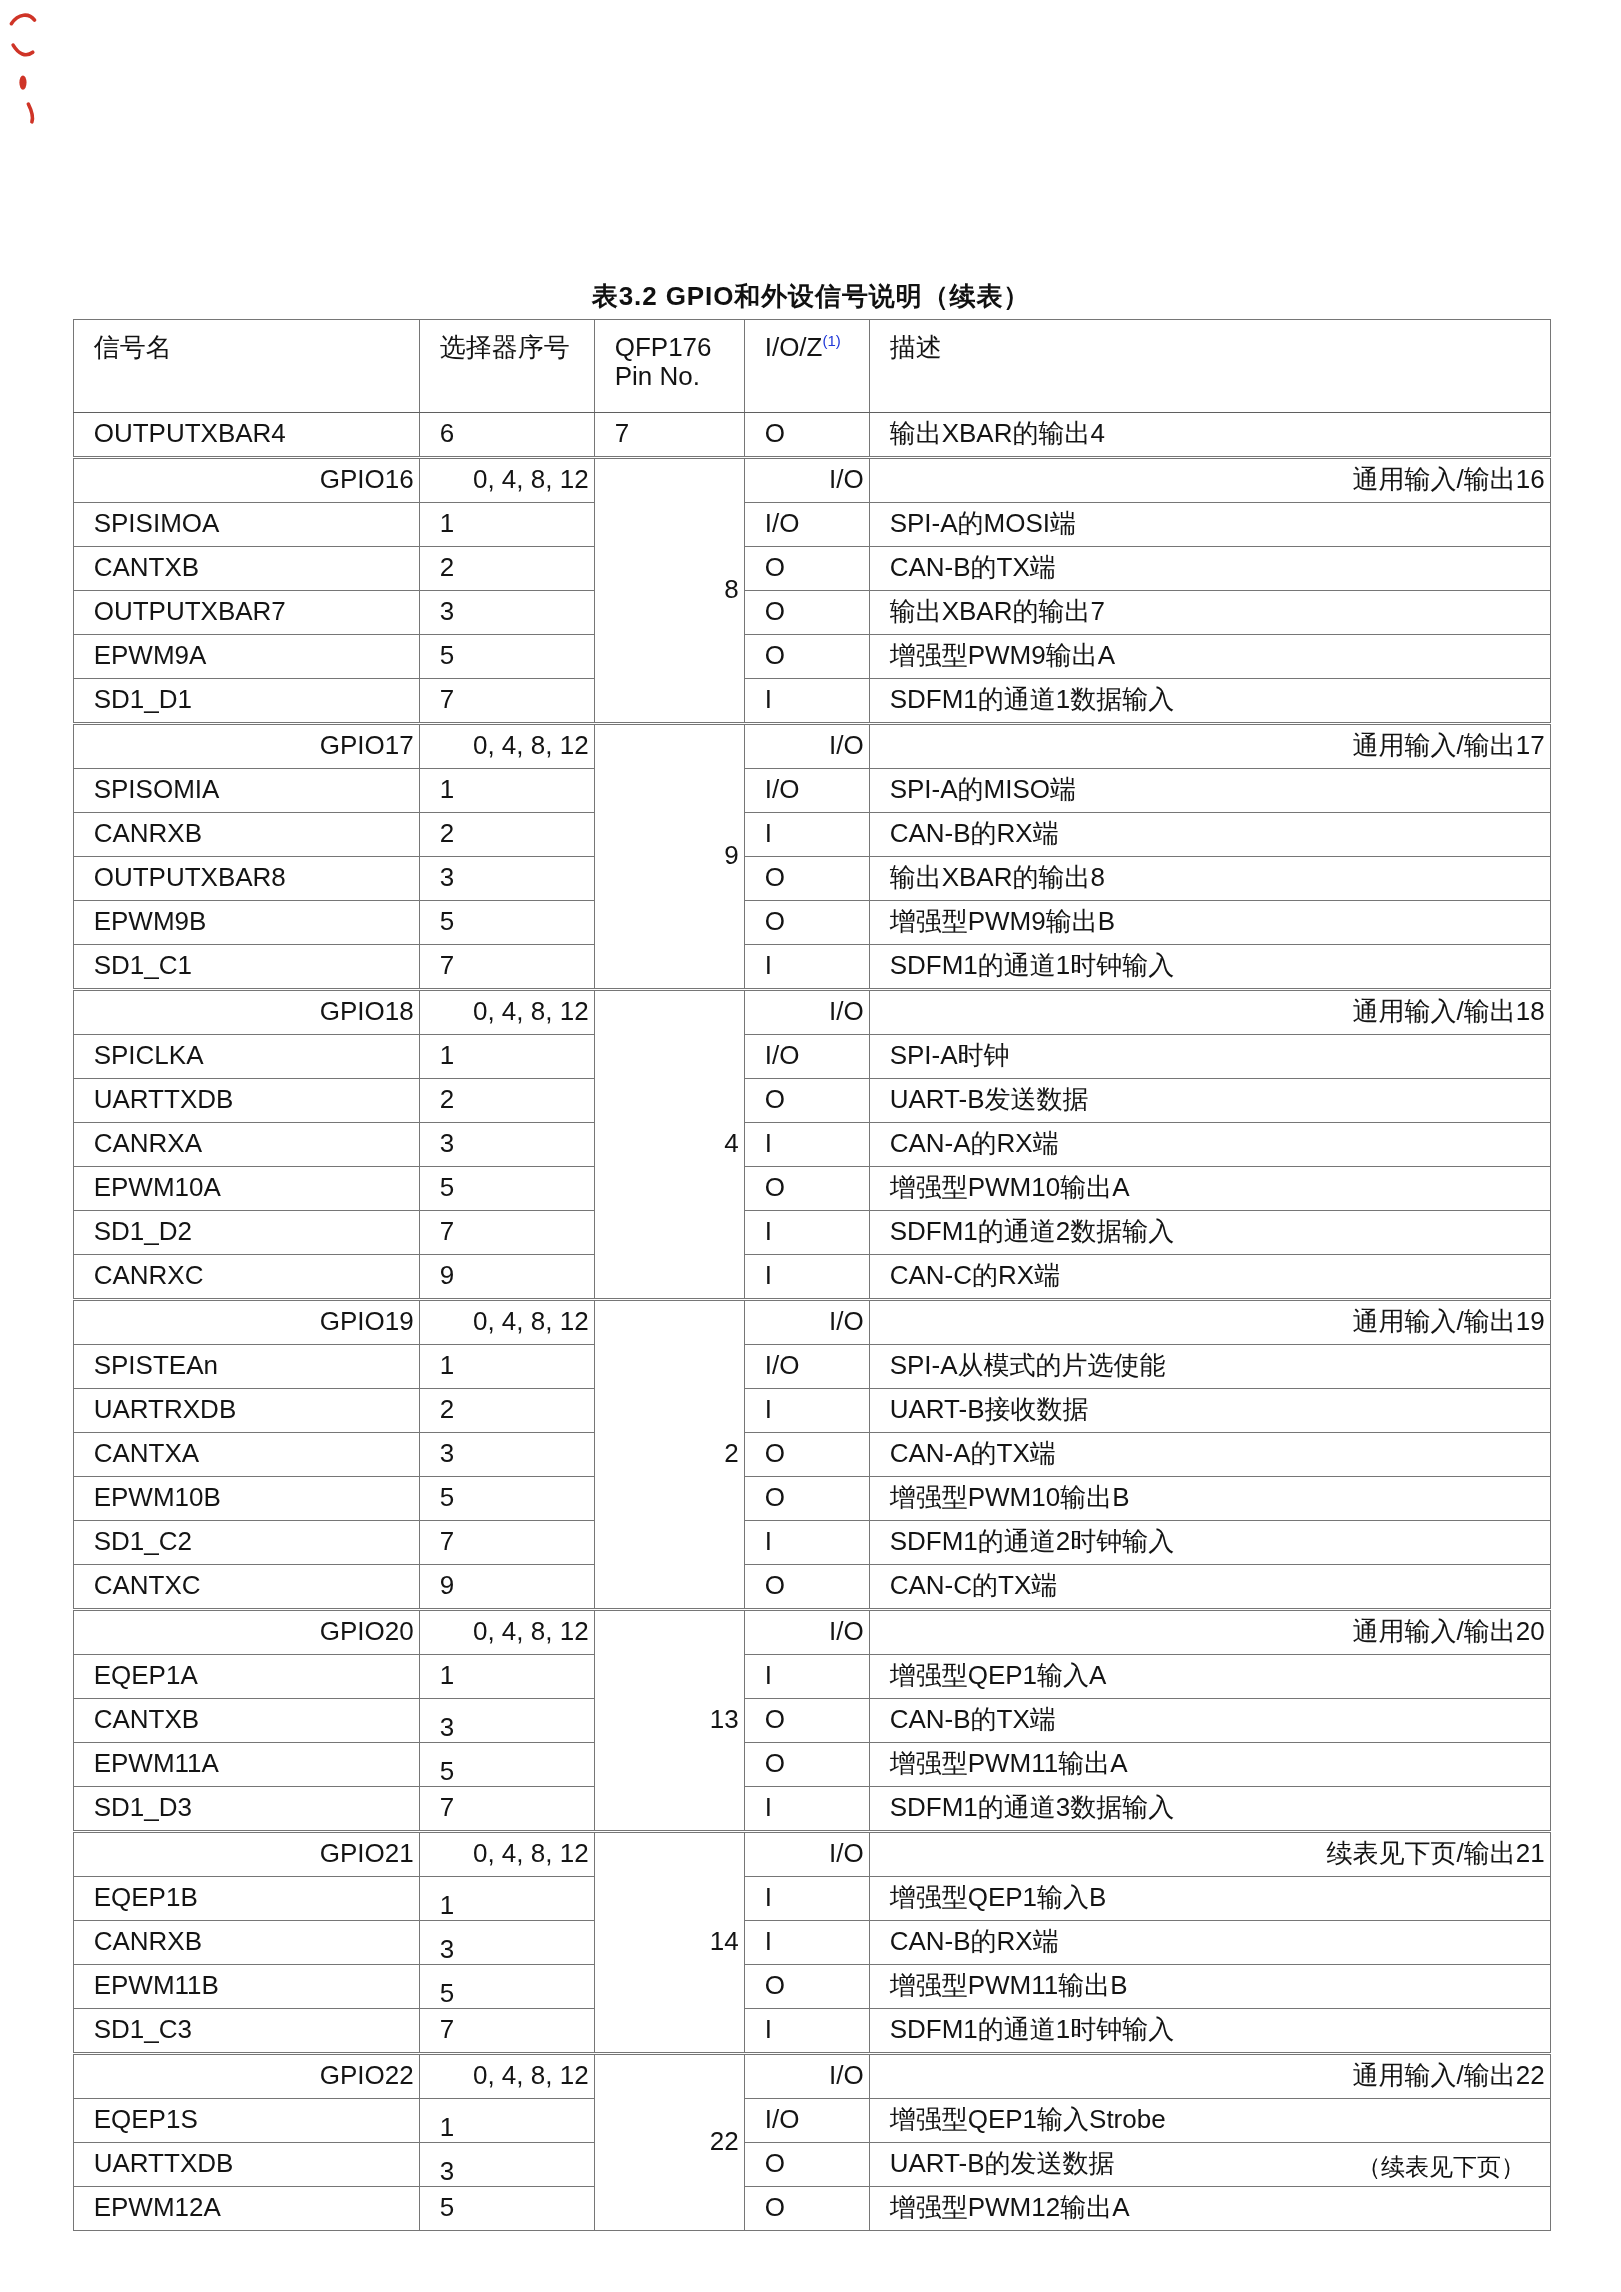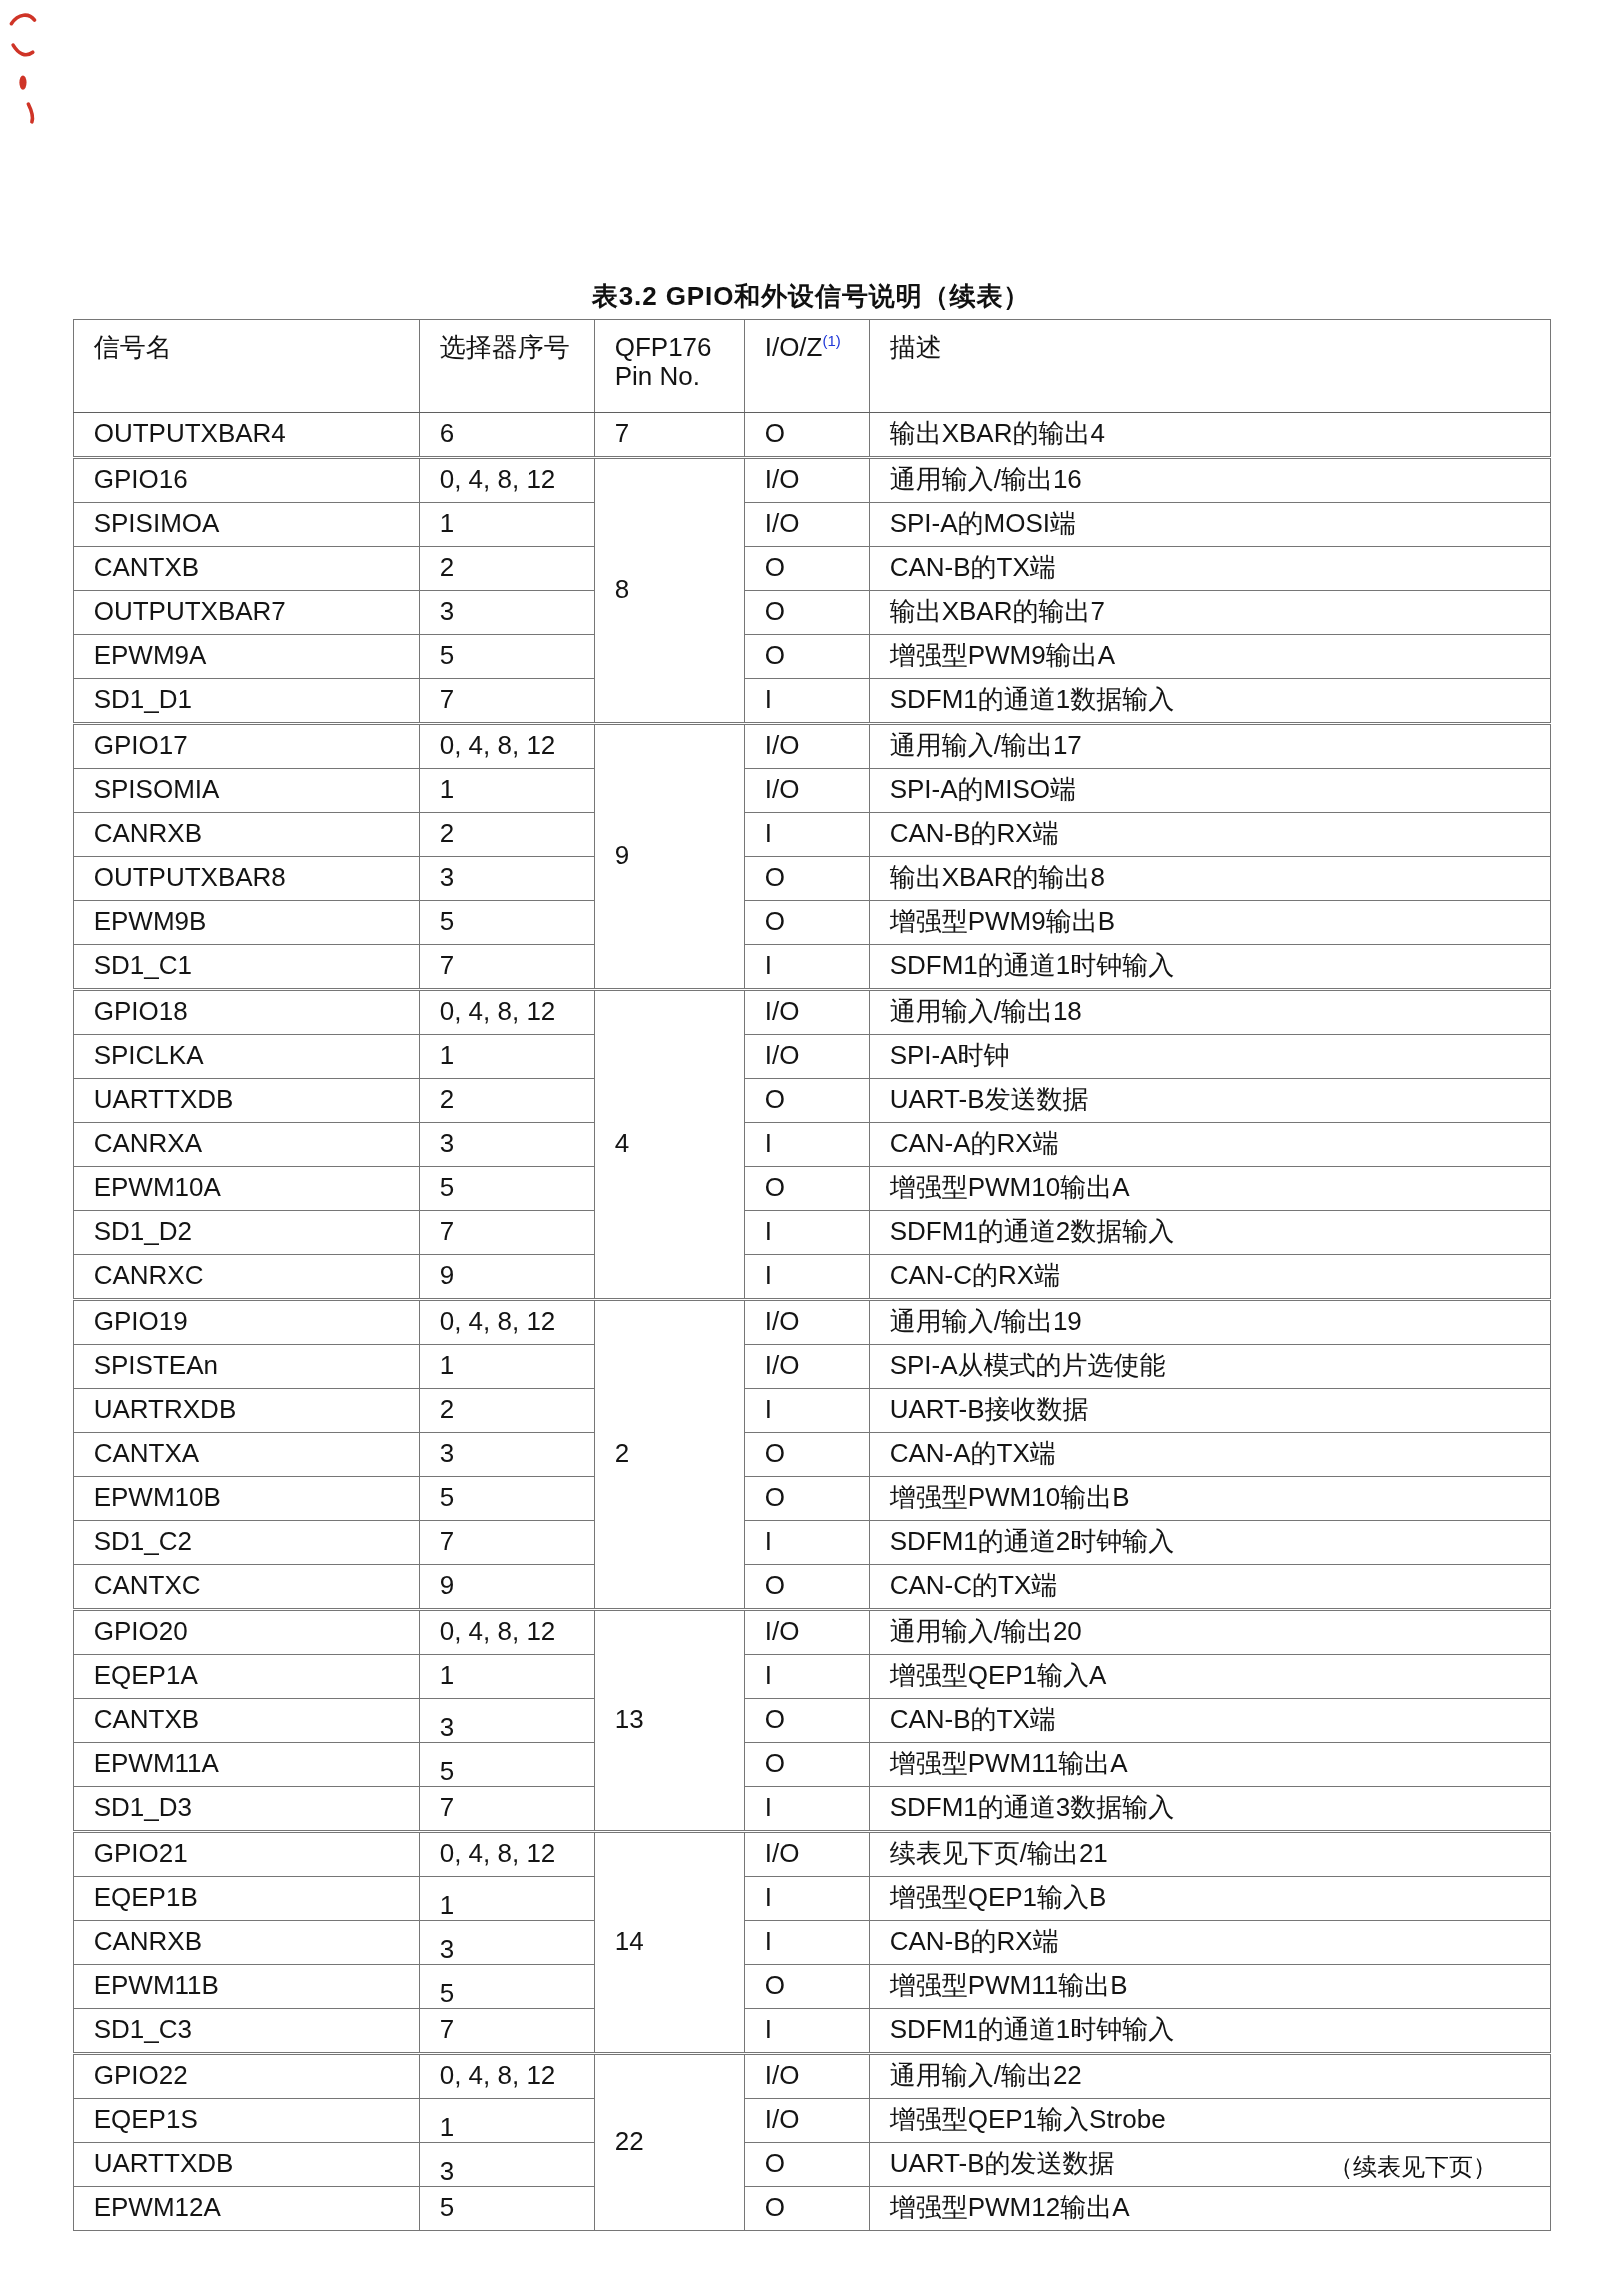--- a/index.html
+++ b/index.html
@@ -42,32 +42,32 @@
     white-space:nowrap;
   }
   table.sig thead th{
     height:79px;
     vertical-align:top;
     padding-top:12.5px;
     border-bottom:1.8px solid #5f5f5f;
   }
   table.sig td{height:43px;vertical-align:middle;}
   td.pin{padding-left:23px;vertical-align:middle;}
-  tr.group-start td{border-top:3.6px double #767676;}
+  tr.group-start td{border-top:3.6px double #767676;text-align:right;}
   sup.note{
     font-size:15px;
     vertical-align:super;
     line-height:0;
   }
   td.low span.val{position:relative;top:8px;display:inline-block;}
   #footnote{
     position:absolute;
     left:73px;top:2151px;width:1476px;
     text-align:right;
-    padding-right:52px;
+    padding-right:24px;
     box-sizing:border-box;
     font-size:24px;
     color:#111111;
   }
   #penmarks{position:absolute;left:3.6px;top:3.6px;}
 </style>
 </head>
 <body>
 
 <div id="page">

